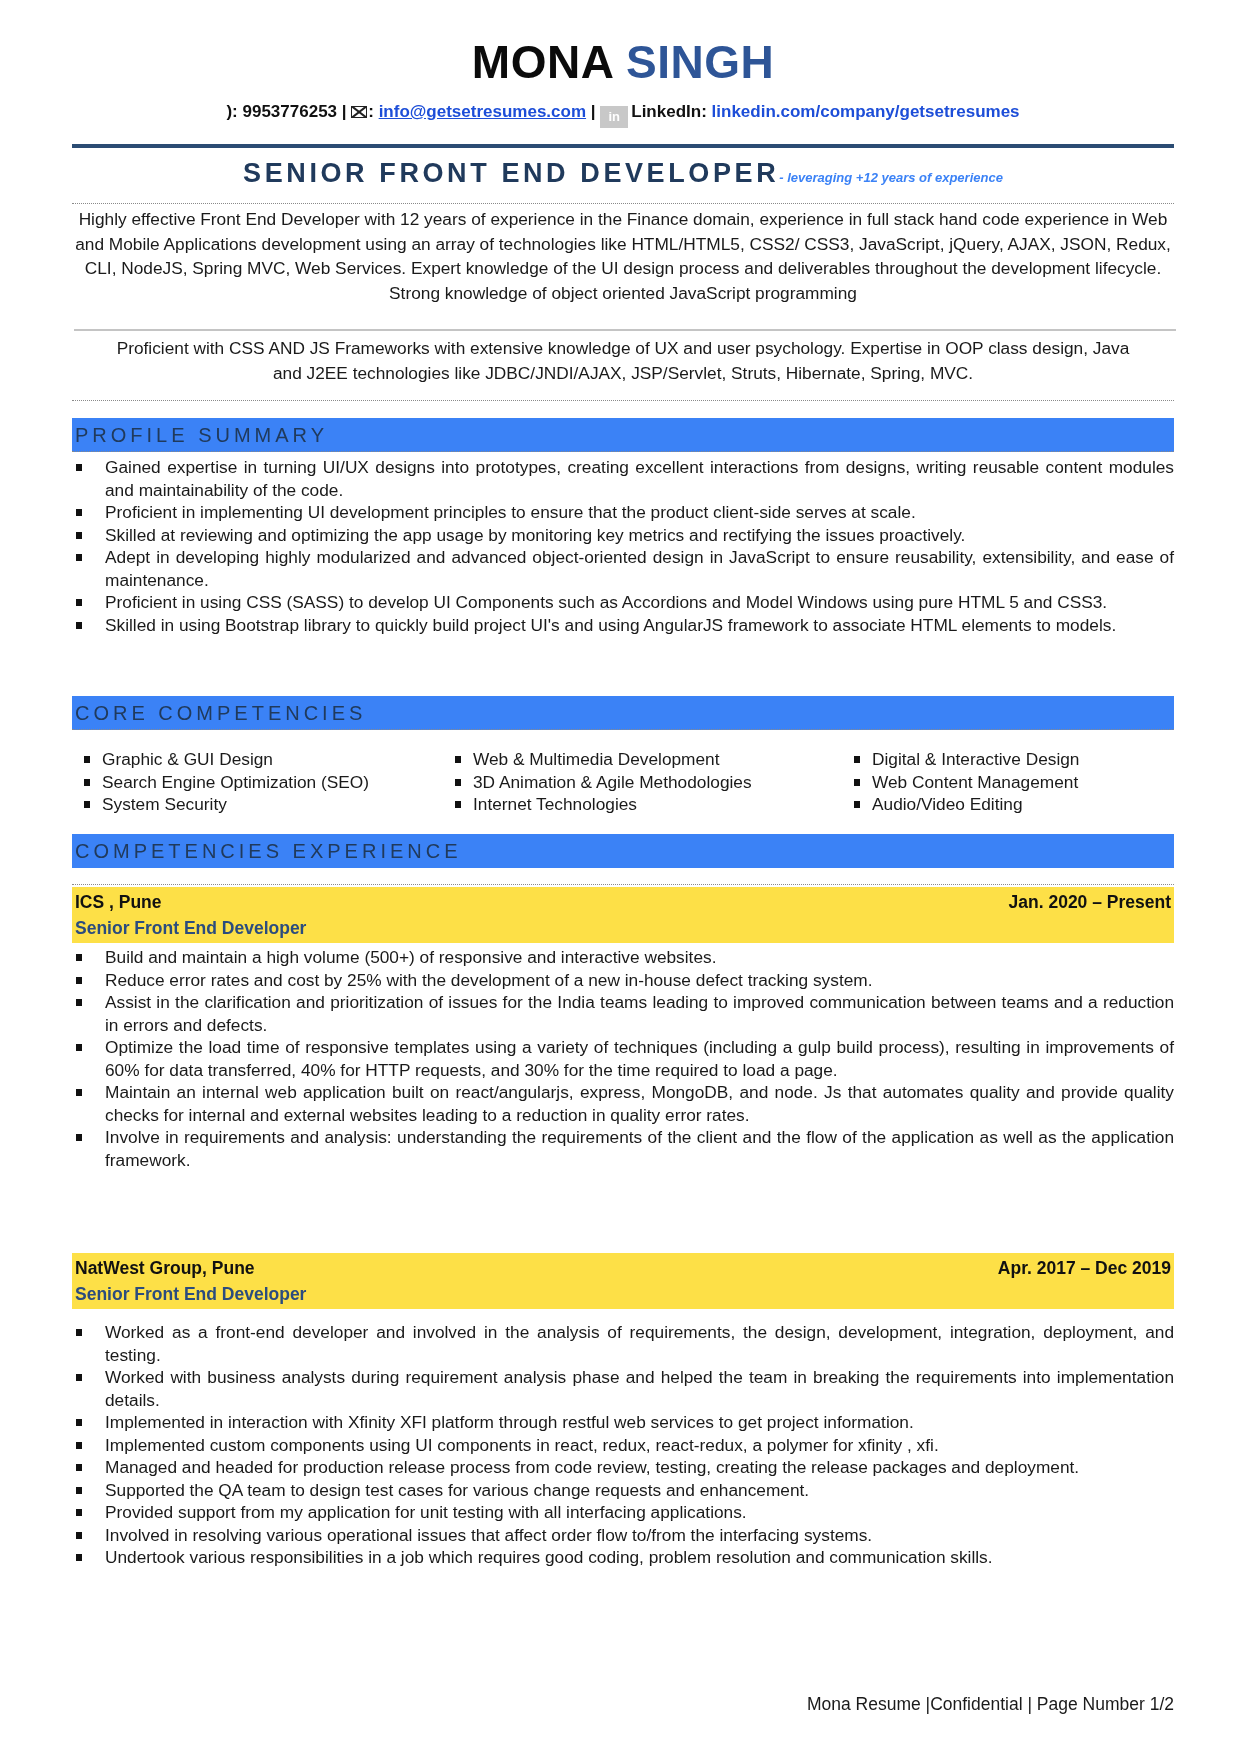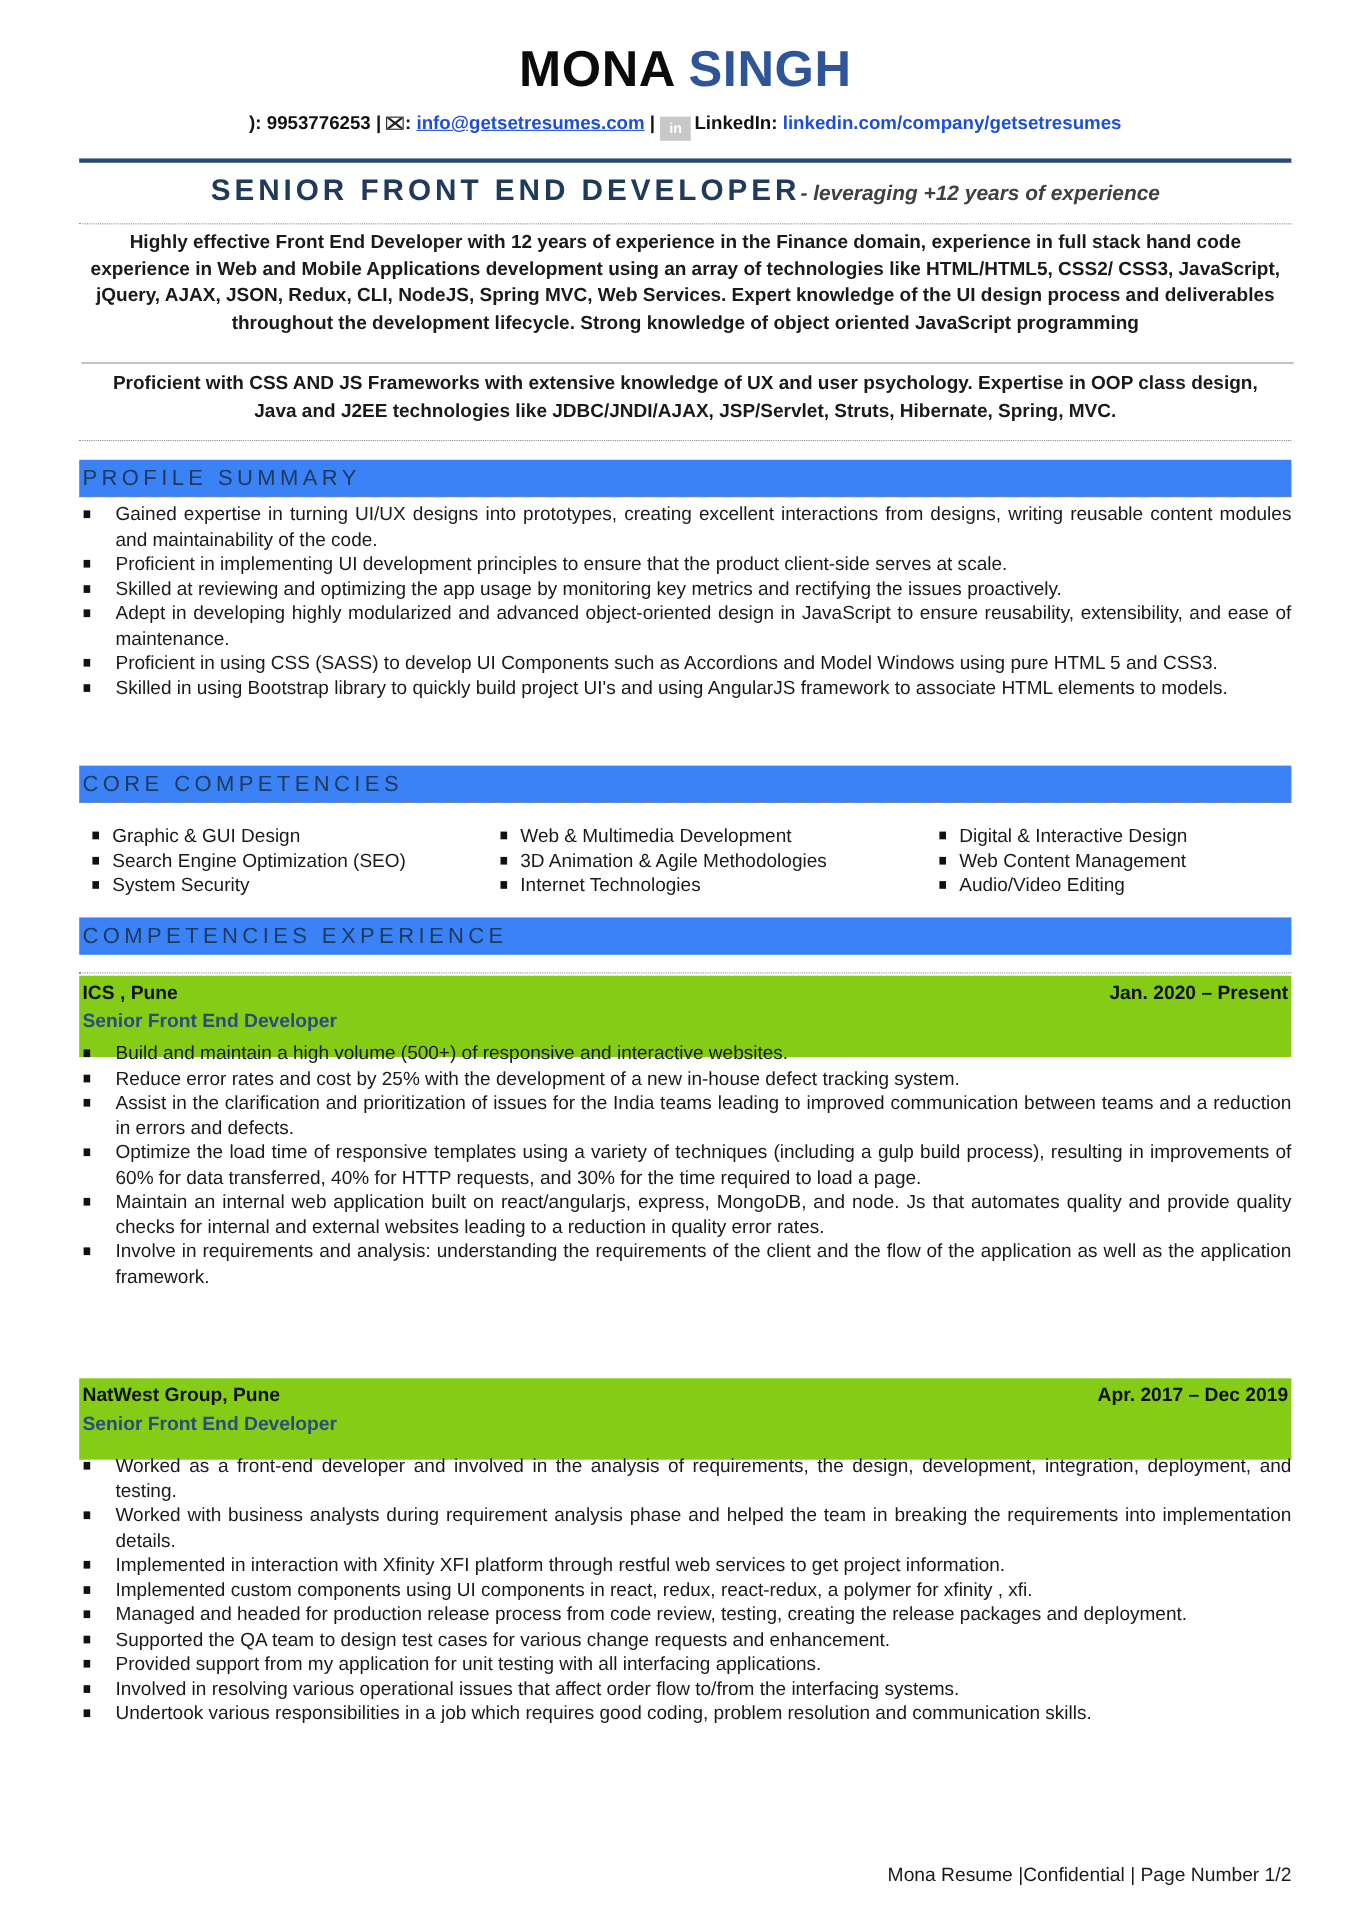--- a/index.html
+++ b/index.html
@@ -87,24 +87,24 @@
       white-space: nowrap;
       line-height: 32px;
     }
     .title-line .title {
       font-size: 27px;
       font-weight: bold;
       letter-spacing: 3.6px;
       color: #203a5c;
     }
     .title-line .tagline {
-      font-size: 19px;
+      font-size: 13px;
       font-weight: bold;
       font-style: italic;
-      color: #404040;
+      color: #3b82f6;
     }
     .dotted {
       position: absolute;
       left: 0;
       width: 100%;
       border-top: 1px dotted #8a8a8a;
     }
     .solid-gray {
       position: absolute;
       left: 2px;
@@ -113,21 +113,20 @@
       background: #c4c4c4;
     }
     .intro {
       position: absolute;
       left: 0;
       width: 100%;
       text-align: center;
       font-size: 17.3px;
       line-height: 24.5px;
       color: #1a1a1a;
-      font-weight: bold;
     }
     
     .section-head {
       position: absolute;
       left: 0;
       width: 100%;
       height: 34px;
       background: #3b82f6;
       border-bottom: 1px dotted #8a8a8a;
       padding-left: 3px;
@@ -186,22 +185,22 @@
       top: 8px;
       width: 6px;
       height: 7px;
       background: #111;
     }
     
     .job-head {
       position: absolute;
       left: 0;
       width: 100%;
-      height: 74px;
-      background: #84cc16;
+      height: 56px;
+      background: #fde047;
     }
     .job-head .company {
       position: absolute;
       left: 3px;
       top: 3px;
       font-size: 17.5px;
       font-weight: bold;
       color: #111;
       line-height: 24px;
     }

